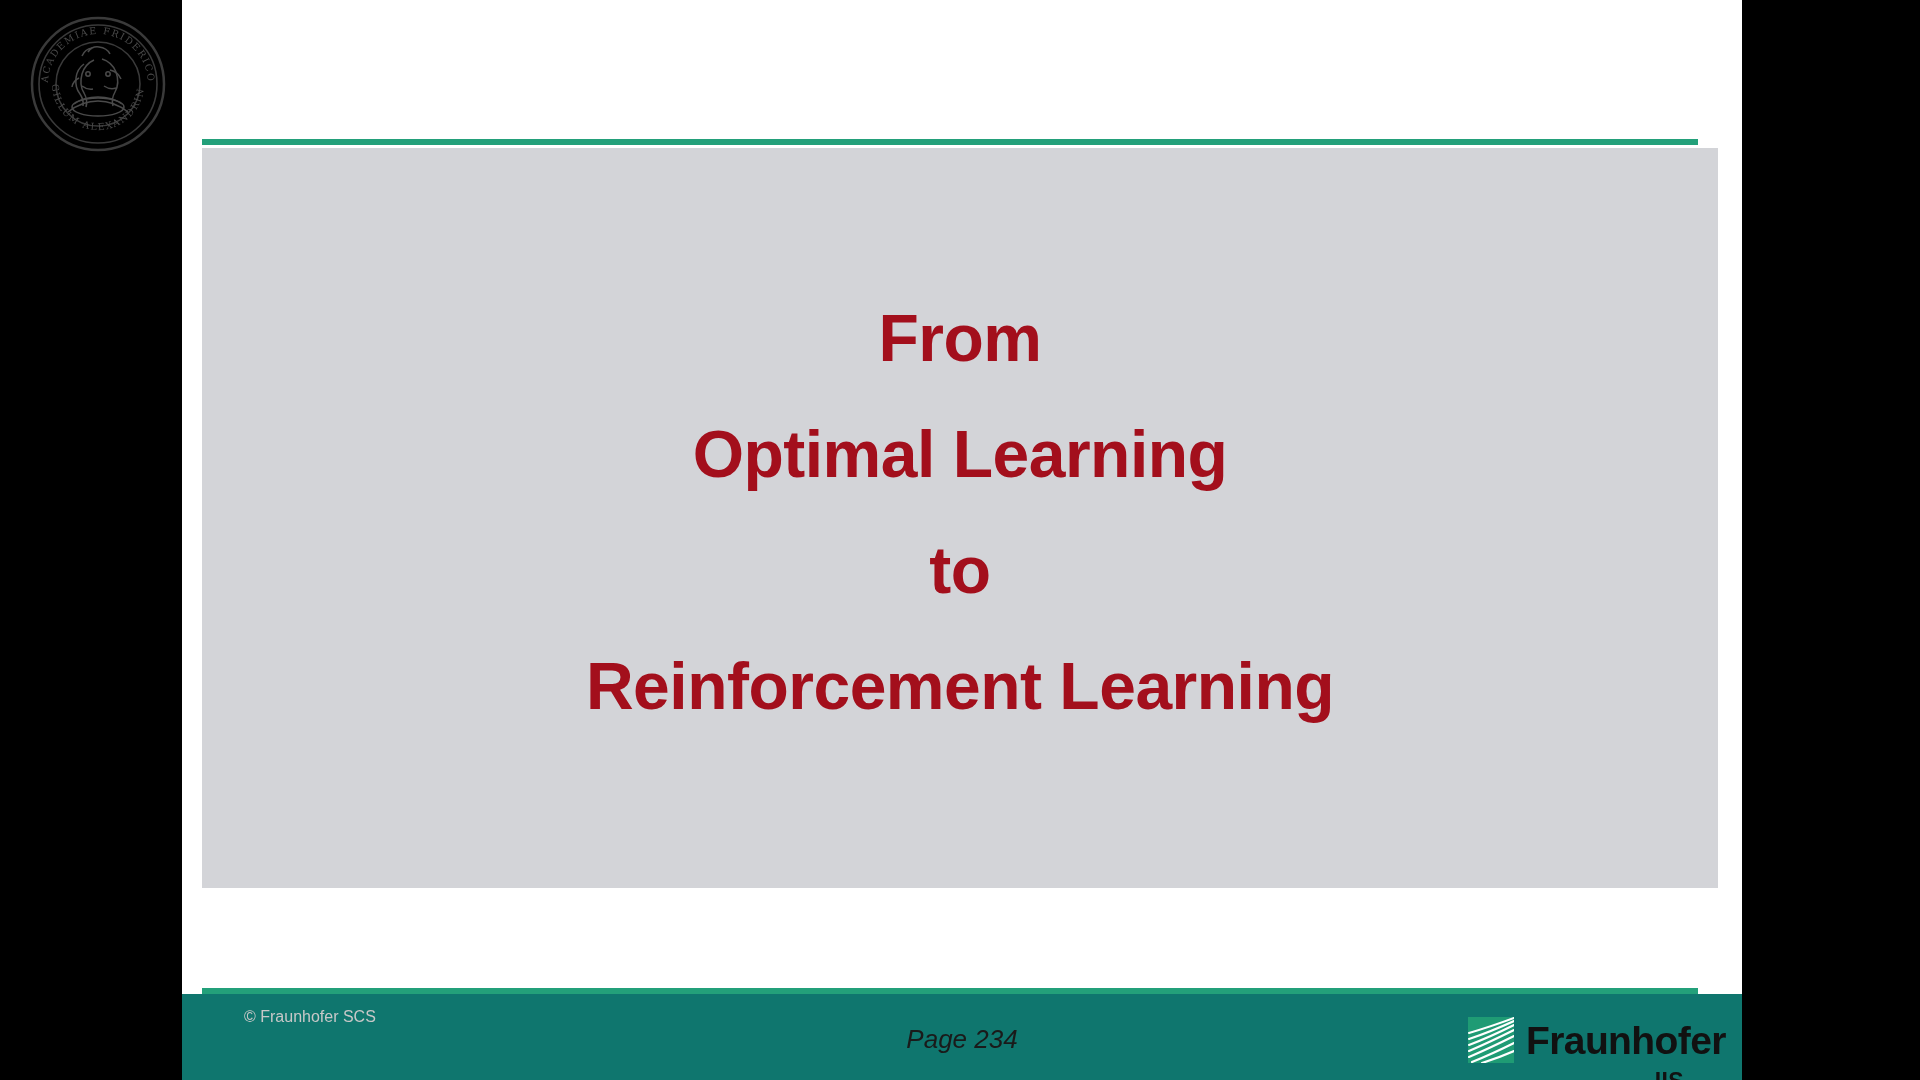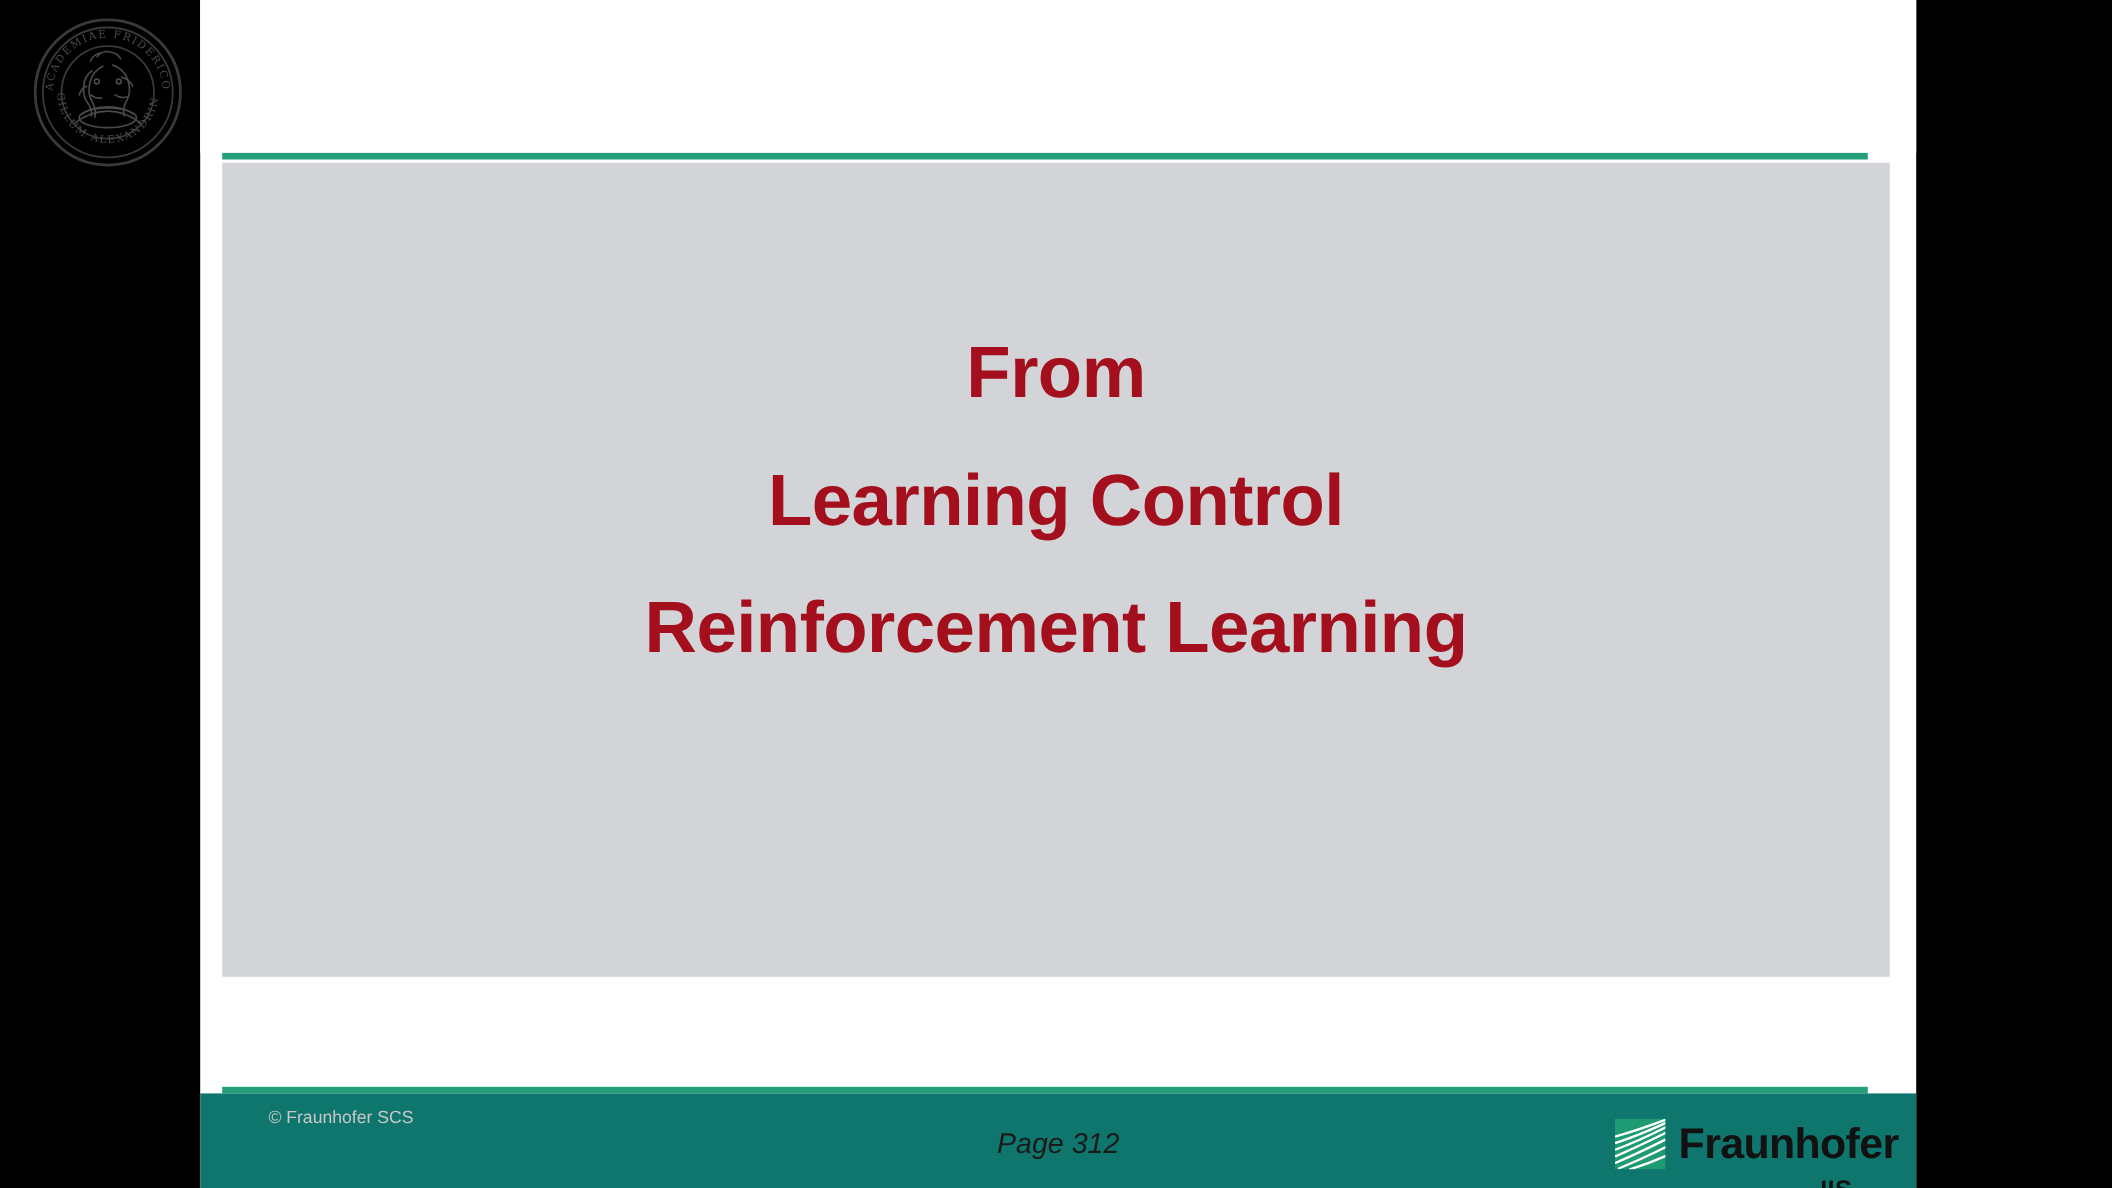--- a/index.html
+++ b/index.html
@@ -213,32 +213,33 @@
 
   <div class="slide">
 
     <div class="slide-header"></div>
 
     <div class="rule-top"></div>
 
     <div class="content-panel">
       <div class="title-block">
         <div class="title-line">From</div>
-        <div class="title-line">Learning Control</div>
+        <div class="title-line">Optimal Learning</div>
+        <div class="title-line">to</div>
         <div class="title-line">Reinforcement Learning</div>
       </div>
     </div>
 
     <div class="rule-bottom"></div>
 
     <div class="footer">
 
       <div class="copyright">© Fraunhofer SCS</div>
 
-      <div class="page-number">Page 312</div>
+      <div class="page-number">Page 234</div>
 
       <div class="fraunhofer-logo">
         <div class="fh-row">
           <div class="fh-mark">
             <svg viewBox="0 0 46 46" xmlns="http://www.w3.org/2000/svg">
               <rect x="0" y="0" width="46" height="46" fill="#1f9b74"></rect>
               <g stroke="#ffffff" fill="none" stroke-width="2.1" stroke-linecap="round">
                 <path d="M1 16 Q22 10 46 1"></path>
                 <path d="M1 22 Q22 15 46 4"></path>
                 <path d="M1 28 Q22 20 46 8"></path>

